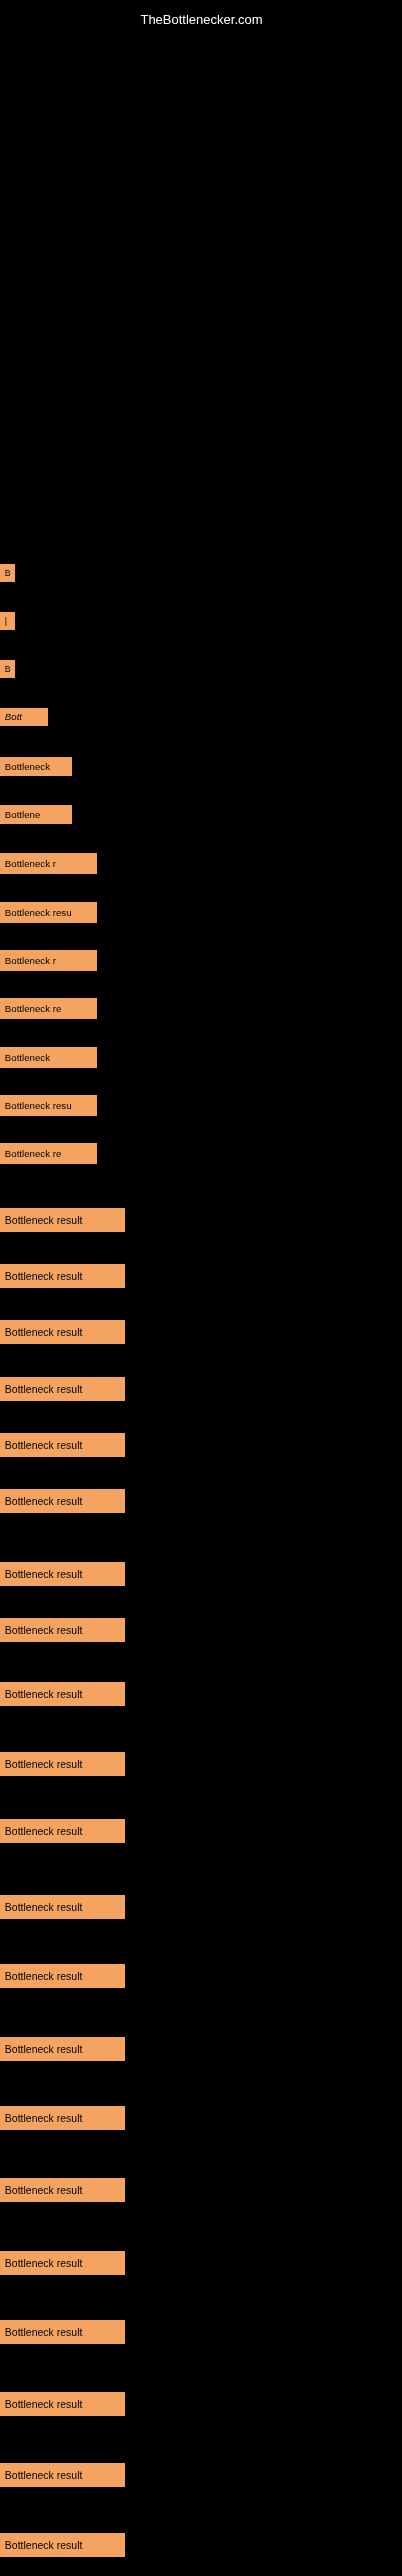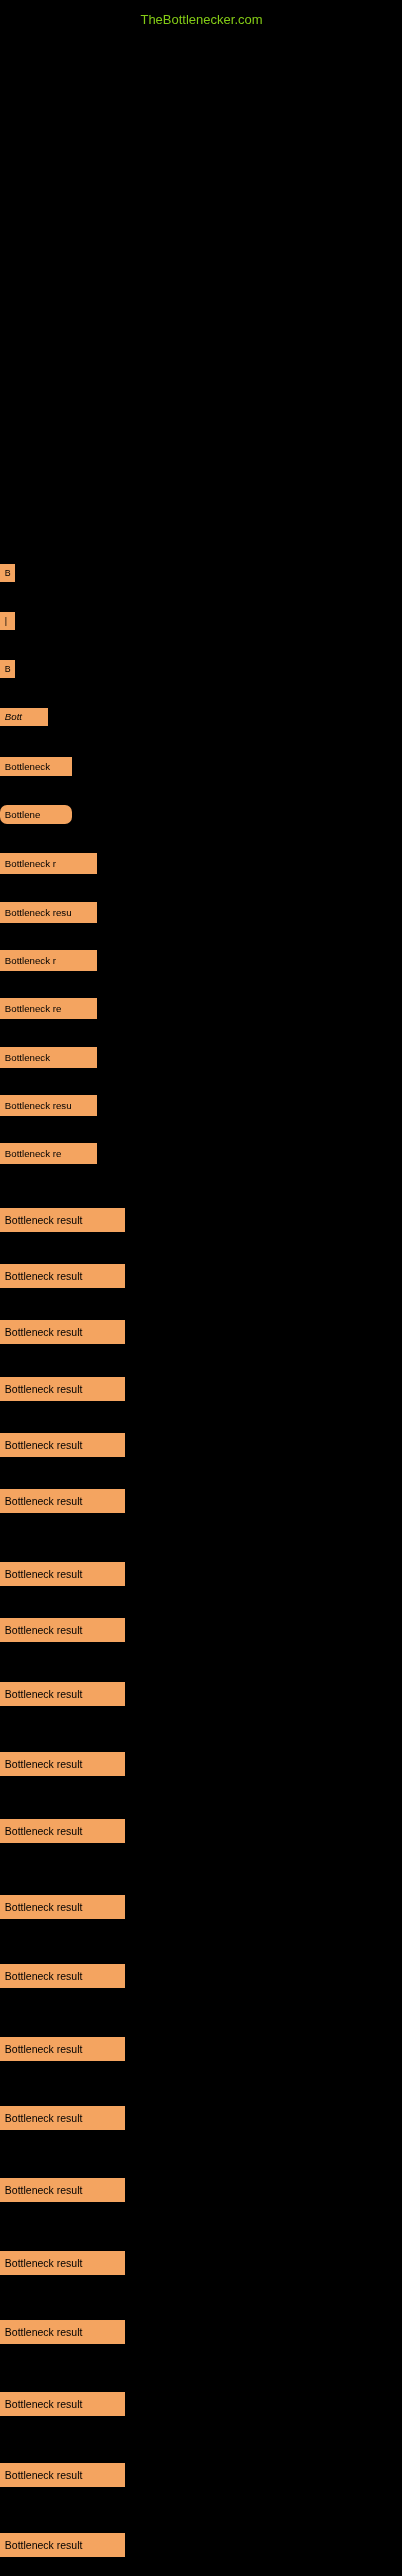--- a/index.html
+++ b/index.html
@@ -10,42 +10,42 @@
 
     body {
       background-color: #000000;
       width: 403px;
       min-height: 2576px;
       font-family: Arial, sans-serif;
       position: relative;
     }
 
     .site-title {
-      color: #84cc16;
+      color: #ffffff;
       font-size: 13px;
       text-align: center;
       padding: 8px 0;
       position: absolute;
       top: 4px;
       left: 0;
       right: 0;
     }
   </style>
 </head>
 <body>
 
 <div class="site-title">TheBottlenecker.com</div>
 
 <div id="items-container">
     <div style="background-color: rgb(244, 164, 96); color: rgb(0, 0, 0); position: absolute; left: 0px; top: 564px; padding: 3.2px 4.8px; display: flex; align-items: center; overflow: hidden; white-space: nowrap; width: 14.5px; height: 17.7px; font-size: 8.9px;">B</div>
     <div style="background-color: rgb(244, 164, 96); color: rgb(0, 0, 0); position: absolute; left: 0px; top: 612px; padding: 3.2px 4.8px; display: flex; align-items: center; overflow: hidden; white-space: nowrap; width: 14.5px; height: 17.7px; font-size: 8.9px;">|</div>
     <div style="background-color: rgb(244, 164, 96); color: rgb(0, 0, 0); position: absolute; left: 0px; top: 660px; padding: 3.2px 4.8px; display: flex; align-items: center; overflow: hidden; white-space: nowrap; width: 14.5px; height: 17.7px; font-size: 8.9px;">B</div>
     <div style="background-color: rgb(244, 164, 96); color: rgb(0, 0, 0); position: absolute; left: 0px; top: 708px; padding: 3.2px 4.8px; display: flex; align-items: center; overflow: hidden; white-space: nowrap; width: 48px; height: 17.7px; font-size: 9.7px; font-style: italic;">Bott</div>
     <div style="background-color: rgb(244, 164, 96); color: rgb(0, 0, 0); position: absolute; left: 0px; top: 757px; padding: 3.2px 4.8px; display: flex; align-items: center; overflow: hidden; white-space: nowrap; width: 72px; height: 19.3px; font-size: 9.7px;">Bottleneck</div>
-    <div style="background-color: rgb(244, 164, 96); color: rgb(0, 0, 0); position: absolute; left: 0px; top: 805px; padding: 3.2px 4.8px; display: flex; align-items: center; overflow: hidden; white-space: nowrap; width: 72px; height: 19.3px; font-size: 9.7px; border-radius: 7px;">Bottlene</div>
+    <div style="background-color: rgb(244, 164, 96); color: rgb(0, 0, 0); position: absolute; left: 0px; top: 805px; padding: 3.2px 4.8px; display: flex; align-items: center; overflow: hidden; white-space: nowrap; width: 72px; height: 19.3px; font-size: 9.7px;">Bottlene</div>
     <div style="background-color: rgb(244, 164, 96); color: rgb(0, 0, 0); position: absolute; left: 0px; top: 853px; padding: 3.2px 4.8px; display: flex; align-items: center; overflow: hidden; white-space: nowrap; width: 97px; height: 21px; font-size: 9.7px;">Bottleneck r</div>
     <div style="background-color: rgb(244, 164, 96); color: rgb(0, 0, 0); position: absolute; left: 0px; top: 902px; padding: 3.2px 4.8px; display: flex; align-items: center; overflow: hidden; white-space: nowrap; width: 97px; height: 21px; font-size: 9.7px;">Bottleneck resu</div>
     <div style="background-color: rgb(244, 164, 96); color: rgb(0, 0, 0); position: absolute; left: 0px; top: 950px; padding: 3.2px 4.8px; display: flex; align-items: center; overflow: hidden; white-space: nowrap; width: 97px; height: 21px; font-size: 9.7px;">Bottleneck r</div>
     <div style="background-color: rgb(244, 164, 96); color: rgb(0, 0, 0); position: absolute; left: 0px; top: 998px; padding: 3.2px 4.8px; display: flex; align-items: center; overflow: hidden; white-space: nowrap; width: 97px; height: 21px; font-size: 9.7px;">Bottleneck re</div>
     <div style="background-color: rgb(244, 164, 96); color: rgb(0, 0, 0); position: absolute; left: 0px; top: 1047px; padding: 3.2px 4.8px; display: flex; align-items: center; overflow: hidden; white-space: nowrap; width: 97px; height: 21px; font-size: 9.7px;">Bottleneck</div>
     <div style="background-color: rgb(244, 164, 96); color: rgb(0, 0, 0); position: absolute; left: 0px; top: 1095px; padding: 3.2px 4.8px; display: flex; align-items: center; overflow: hidden; white-space: nowrap; width: 97px; height: 21px; font-size: 9.7px;">Bottleneck resu</div>
     <div style="background-color: rgb(244, 164, 96); color: rgb(0, 0, 0); position: absolute; left: 0px; top: 1143px; padding: 3.2px 4.8px; display: flex; align-items: center; overflow: hidden; white-space: nowrap; width: 97px; height: 21px; font-size: 9.7px;">Bottleneck re</div>
     <div style="background-color: rgb(244, 164, 96); color: rgb(0, 0, 0); position: absolute; left: 0px; top: 1208px; padding: 3.2px 4.8px; display: flex; align-items: center; overflow: hidden; white-space: nowrap; width: 125px; height: 24px; font-size: 10.5px;">Bottleneck result</div>
     <div style="background-color: rgb(244, 164, 96); color: rgb(0, 0, 0); position: absolute; left: 0px; top: 1264px; padding: 3.2px 4.8px; display: flex; align-items: center; overflow: hidden; white-space: nowrap; width: 125px; height: 24px; font-size: 10.5px;">Bottleneck result</div>
     <div style="background-color: rgb(244, 164, 96); color: rgb(0, 0, 0); position: absolute; left: 0px; top: 1320px; padding: 3.2px 4.8px; display: flex; align-items: center; overflow: hidden; white-space: nowrap; width: 125px; height: 24px; font-size: 10.5px;">Bottleneck result</div>

